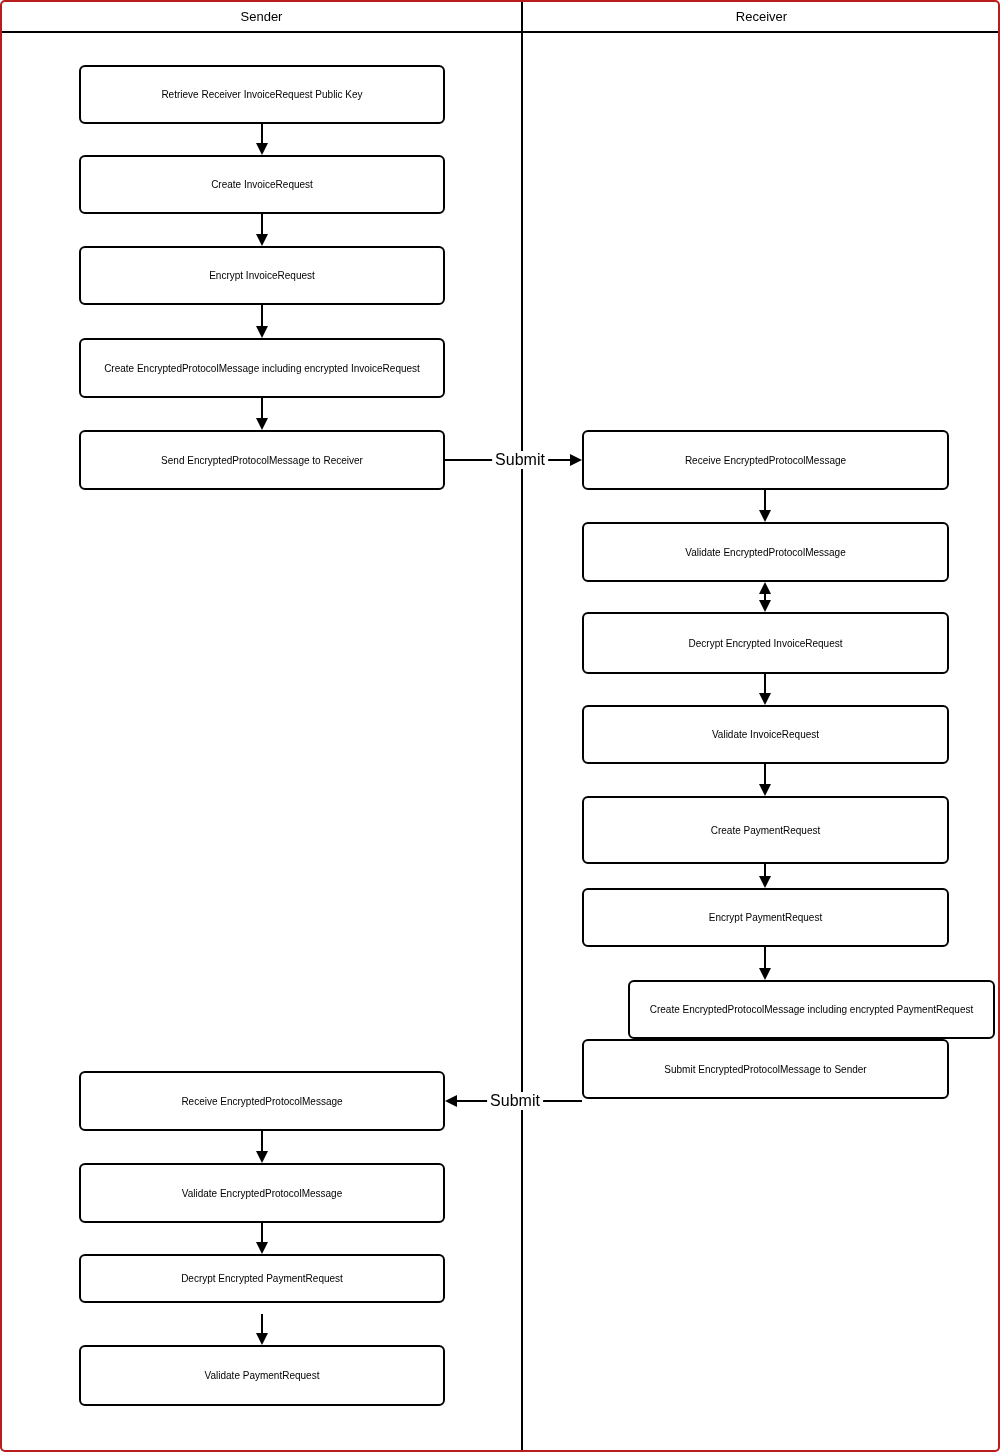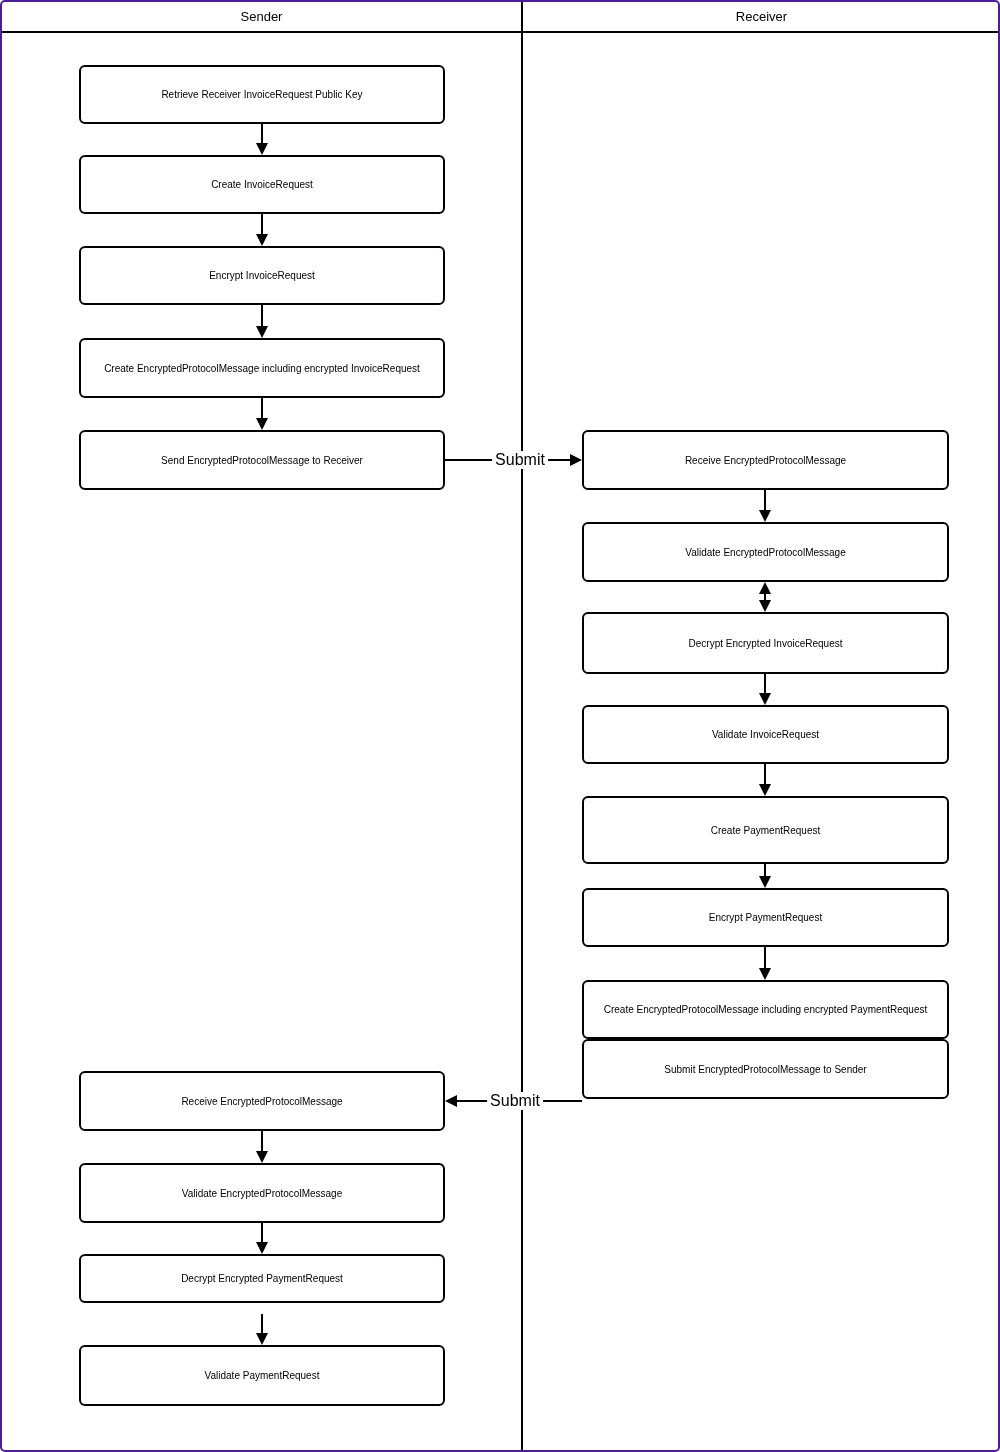--- a/index.html
+++ b/index.html
@@ -6,21 +6,21 @@
   html, body { background: #ffffff; }
   body {
     font-family: "Liberation Sans", sans-serif;
     color: #000000;
   }
   .canvas {
     position: relative;
     width: 1000px;
     height: 1452px;
     background: #ffffff;
-    border: 2px solid #4c1d95;
+    border: 2px solid #b91c1c;
     border-radius: 5px;
     overflow: hidden;
   }
   
   .lane-divider {
     position: absolute;
     top: 0; bottom: 0;
     left: 519px;
     width: 2px;
     background: #000000;
@@ -158,21 +158,21 @@
     <div class="node" style="top:1343px;height:61px;">Validate PaymentRequest</div>
   </div>
 
   <div class="lane-r">
     <div class="node" style="top:428px;height:60px;">Receive EncryptedProtocolMessage</div>
     <div class="node" style="top:520px;height:60px;">Validate EncryptedProtocolMessage</div>
     <div class="node" style="top:610px;height:62px;">Decrypt Encrypted InvoiceRequest</div>
     <div class="node" style="top:703px;height:59px;">Validate InvoiceRequest</div>
     <div class="node" style="top:794px;height:68px;">Create PaymentRequest</div>
     <div class="node" style="top:886px;height:59px;">Encrypt PaymentRequest</div>
-    <div class="node" style="top:978px;height:59px;">Create EncryptedProtocolMessage including encrypted PaymentRequest</div>
+    <div class="node" style="top:978px;height:59px;margin-left:46px;">Create EncryptedProtocolMessage including encrypted PaymentRequest</div>
     <div class="node" style="top:1037px;height:60px;">Submit EncryptedProtocolMessage to Sender</div>
   </div>
 
   <div class="varrow" style="left:254px;top:122px;height:31px;">
       <div class="vline"></div>
       <div class="head-down"></div>
     </div>
   <div class="varrow" style="left:254px;top:212px;height:32px;">
       <div class="vline"></div>
       <div class="head-down"></div>

